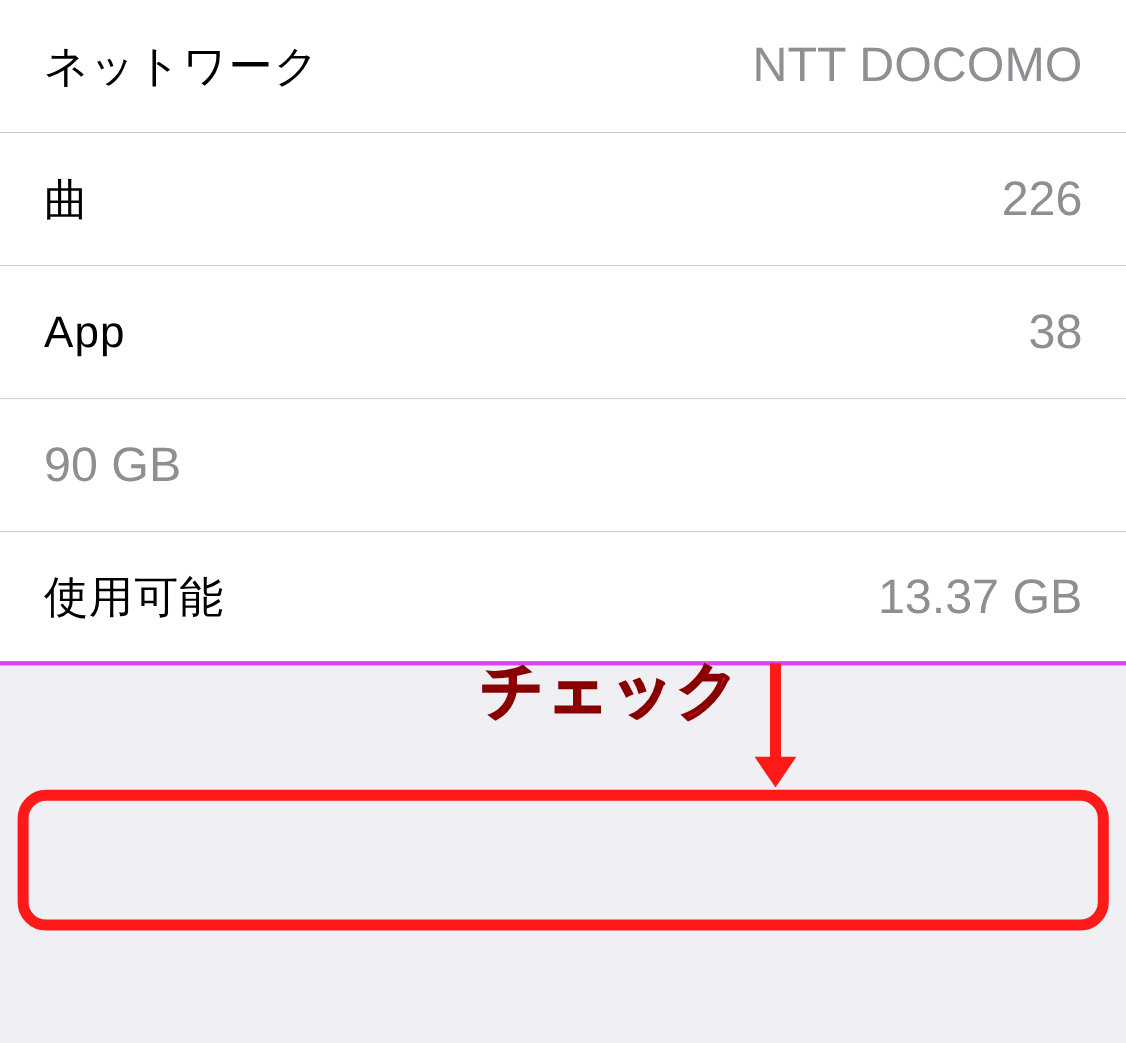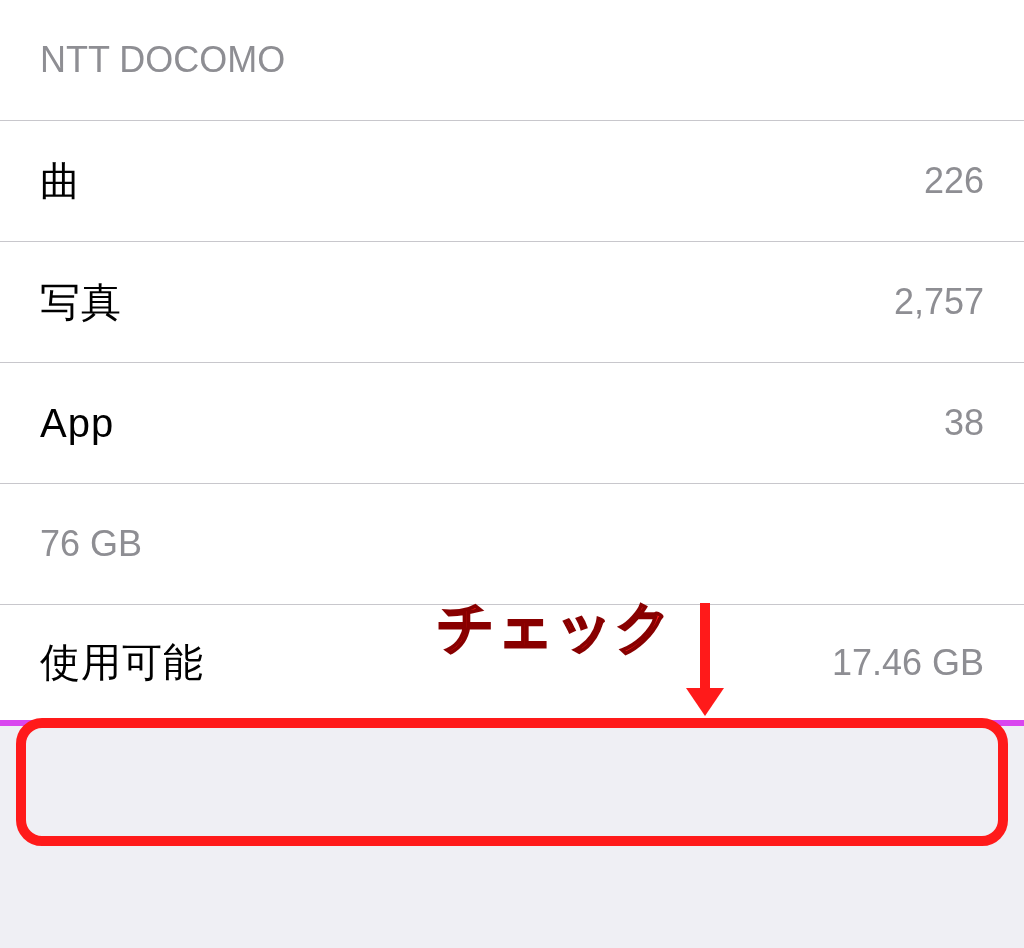--- a/index.html
+++ b/index.html
@@ -21,28 +21,28 @@
     display: flex;
     align-items: center;
     justify-content: space-between;
     height: 121px;
     padding: 0 40px;
     border-bottom: 1px solid #c8c7cc;
     font-size: 40px;
     position: relative;
     background: #fff;
   }
-  .row:last-child { border-bottom: 6px solid #d946ef; }
+  .row:last-child { border-bottom: 4px solid #d946ef; }
   .label {
     color: #000;
     letter-spacing: 1px;
   }
   .value {
     color: #8e8e93;
-    font-size: 36px;
+    font-size: 44px;
   }
   .highlight-box {
     position: absolute;
     left: 16px;
     right: 16px;
     top: 718px;
     height: 128px;
     border: 10px solid #ff1a1a;
     border-radius: 26px;
     pointer-events: none;
@@ -80,40 +80,37 @@
     background: #efeff4;
     height: 101px;
     width: 100%;
   }
 </style>
 </head>
 <body>
 
 <div class="list">
   <div class="row">
+    <span class="label">ネットワーク</span>
     <span class="value">NTT DOCOMO</span>
   </div>
   <div class="row">
     <span class="label">曲</span>
     <span class="value">226</span>
   </div>
   <div class="row">
-    <span class="label">写真</span>
-    <span class="value">2,757</span>
-  </div>
-  <div class="row">
     <span class="label">App</span>
     <span class="value">38</span>
   </div>
   <div class="row">
-    <span class="value">76 GB</span>
+    <span class="value">90 GB</span>
   </div>
   <div class="row">
     <span class="label">使用可能</span>
-    <span class="value">17.46 GB</span>
+    <span class="value">13.37 GB</span>
   </div>
 </div>
 <div class="footer-gap"></div>
 
 <div class="annotation-wrap">
   <span class="annotation-text">チェック</span>
 </div>
 
 <svg class="arrow" viewBox="0 0 50 120">
   <line x1="25" y1="5" x2="25" y2="95" stroke="#ff1a1a" stroke-width="10"></line>

